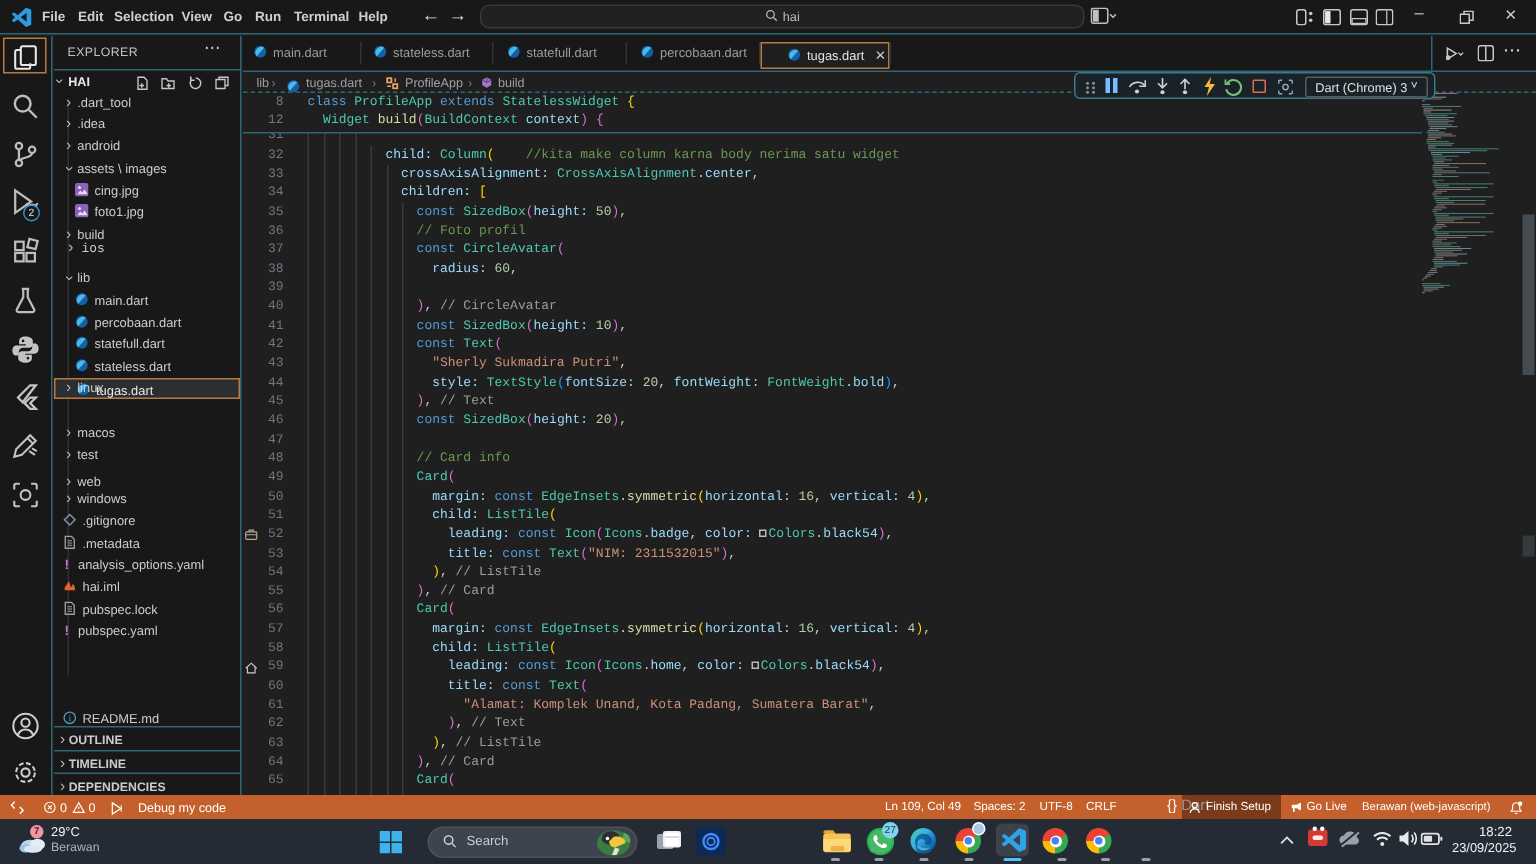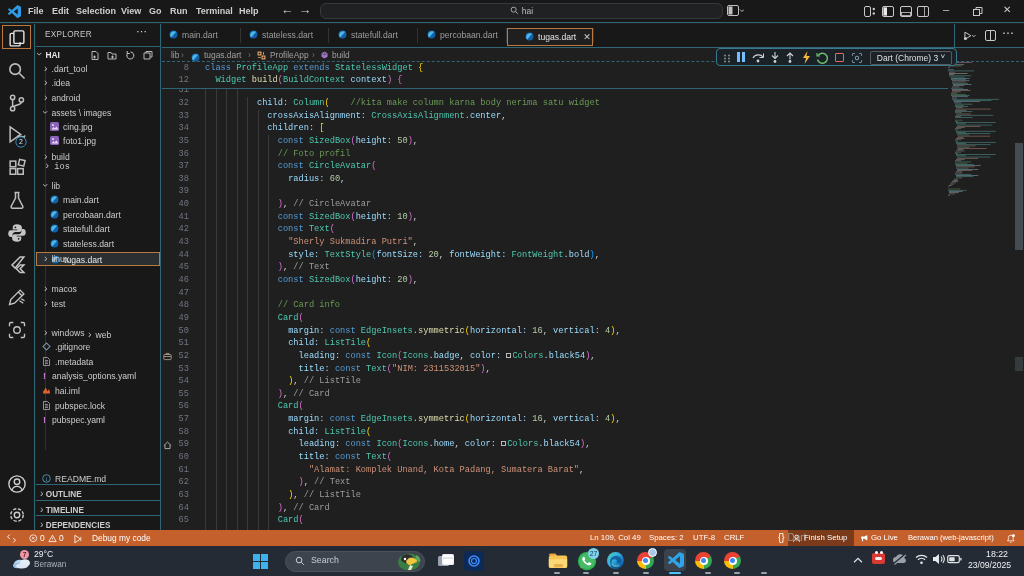--- a/index.html
+++ b/index.html
@@ -218,21 +218,21 @@
             <circle cx="8" cy="8" r="7" fill="#1261a8"></circle>
             <path d="M3 12.5A7 7 0 0 1 12.7 3.2L3.9 13.3z" fill="#4fb6e8"></path>
           </svg></span><span style="margin-left:4px">stateless.dart</span></div>
     <div class="srow" style="top:227.8px; background:#2b2f31;border:1px solid #b97a42;"><span style="margin-left:14px"><svg width="9" height="9" viewBox="0 0 16 16" style="vertical-align:-1px">
             <circle cx="8" cy="8" r="7" fill="#1261a8"></circle>
             <path d="M3 12.5A7 7 0 0 1 12.7 3.2L3.9 13.3z" fill="#4fb6e8"></path>
           </svg></span><span style="margin-left:4px;color:#e8e8e8">tugas.dart</span></div>
     <div class="srow" style="top:227px;"><span class="chev" style="margin-left:8px">›</span><span style="margin-left:4px">linux</span></div>
     <div class="srow" style="top:257.1px;"><span class="chev" style="margin-left:8px">›</span><span style="margin-left:4px">macos</span></div>
     <div class="srow" style="top:271.8px;"><span class="chev" style="margin-left:8px">›</span><span style="margin-left:4px">test</span></div>
-    <div class="srow" style="top:303px;padding-left:44px;"><span class="chev" style="margin-left:8px">›</span><span style="margin-left:4px">web</span></div>
+    <div class="srow" style="top:290px;"><span class="chev" style="margin-left:8px">›</span><span style="margin-left:4px">web</span></div>
     <div class="srow" style="top:301.2px;"><span class="chev" style="margin-left:8px">›</span><span style="margin-left:4px">windows</span></div>
     <div class="srow" style="top:315.9px;"><span style="margin-left:6px"><svg width="9" height="9" viewBox="0 0 9 9" style="vertical-align:-1px">
             <rect x="2" y="2" width="5" height="5" fill="none" stroke="#7f93a8" stroke-width="1" transform="rotate(45 4.5 4.5)"></rect>
           </svg></span><span style="margin-left:4px">.gitignore</span></div>
     <div class="srow" style="top:330.6px;"><span style="margin-left:6px"><svg width="9" height="9" viewBox="0 0 9 9" style="vertical-align:-1px">
             <path d="M1.5 0.5h4l2 2v6h-6z" fill="none" stroke="#9aa0a6" stroke-width="0.9"></path>
             <path d="M3 3.5h3M3 5h3M3 6.5h3" stroke="#9aa0a6" stroke-width="0.8"></path>
           </svg></span><span style="margin-left:4px">.metadata</span></div>
     <div class="srow" style="top:345.3px;"><span style="margin-left:7px"><span style="color:#c97bd4;font-weight:bold;font-size:9px">!</span></span><span style="margin-left:6px">analysis_options.yaml</span></div>
     <div class="srow" style="top:360.0px;"><span style="margin-left:6px"><svg width="9" height="9" viewBox="0 0 9 9" style="vertical-align:-1px">

